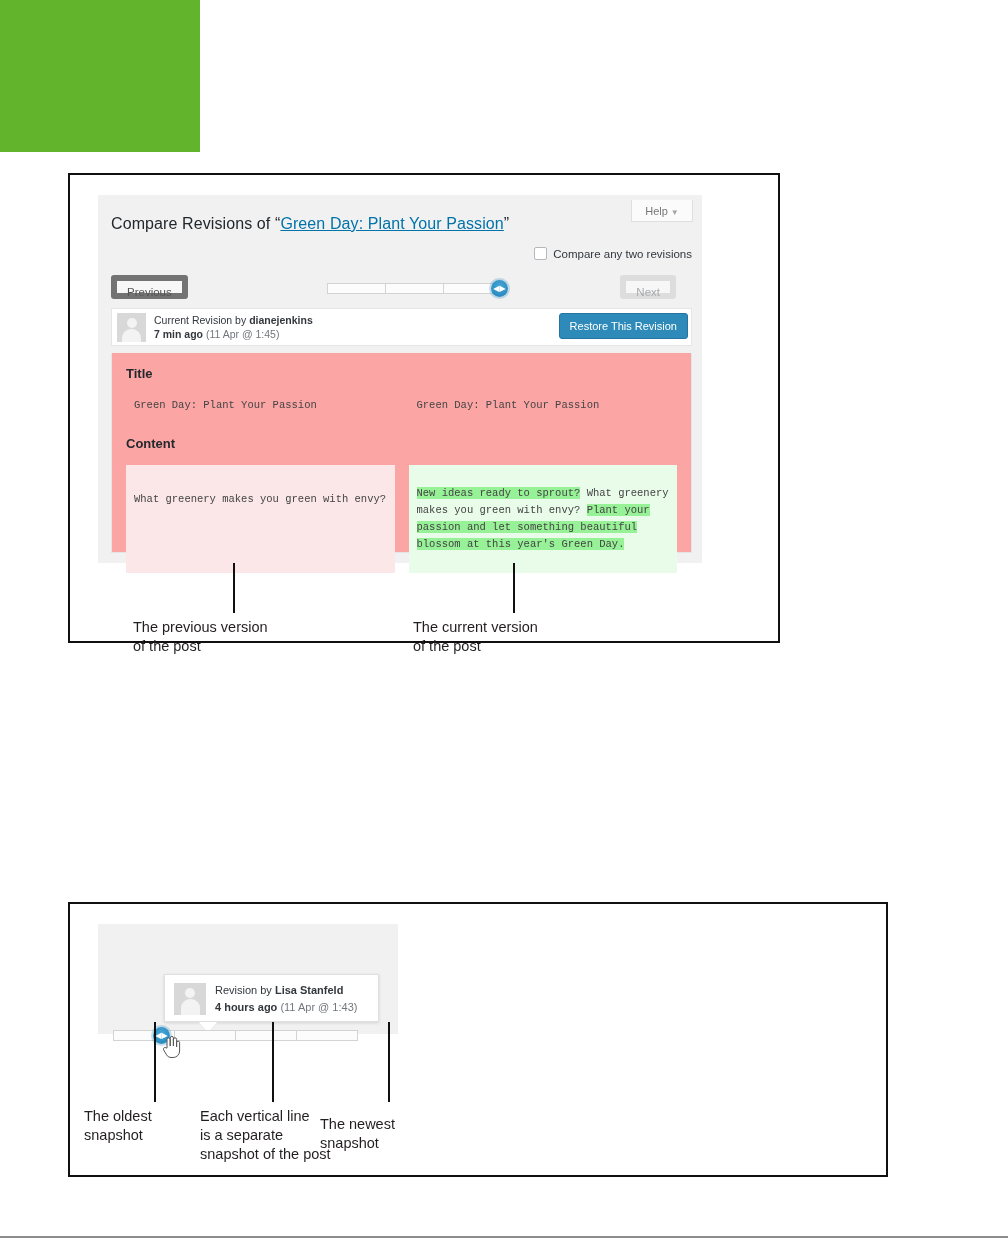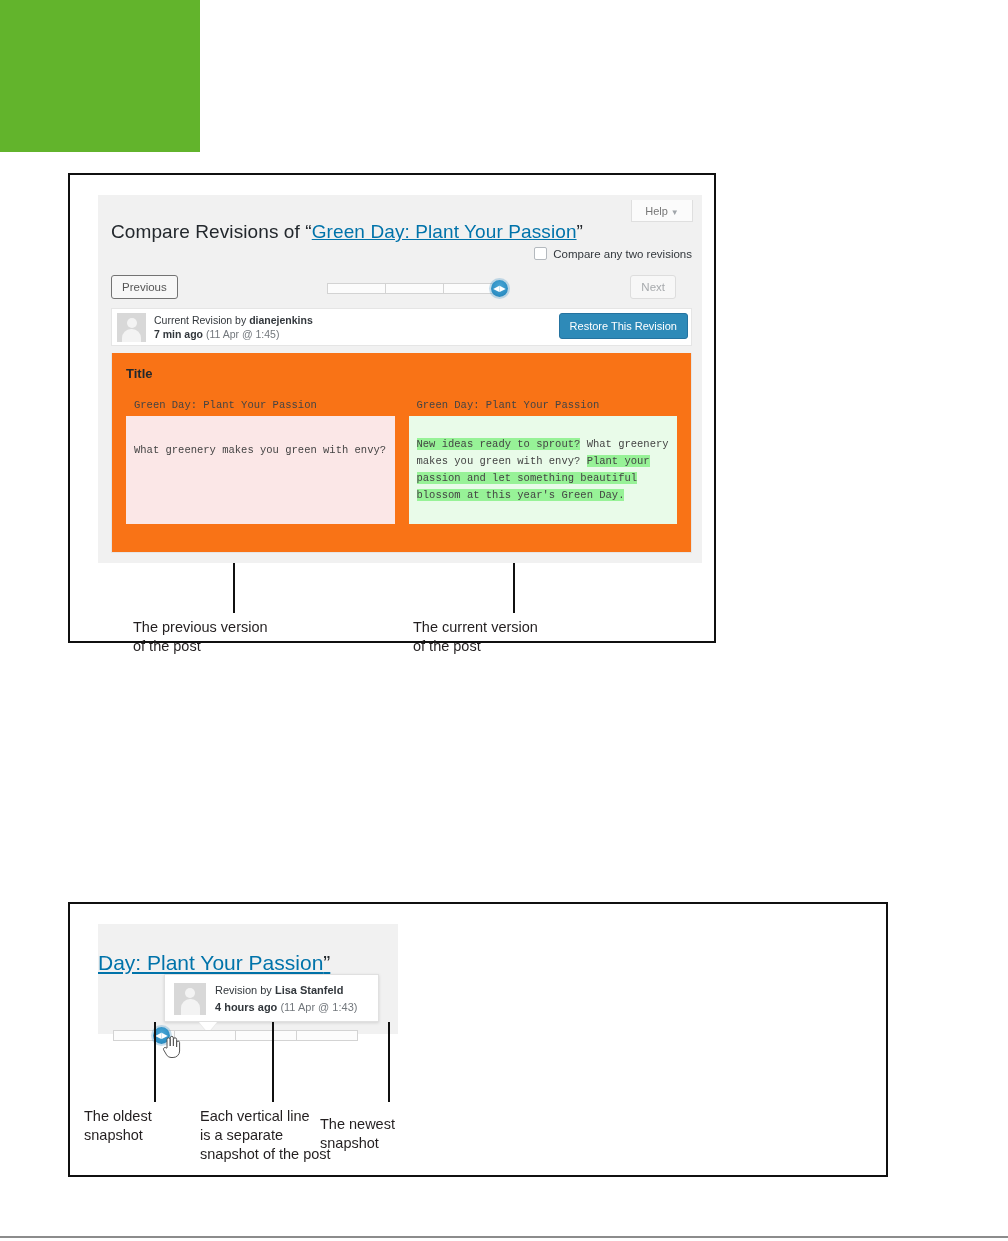--- a/index.html
+++ b/index.html
@@ -33,42 +33,42 @@
     background: #8c8c8c;
   }
 
   
   .figure {
     position: absolute;
     border: 2px solid #101010;
     background: #ffffff;
     box-sizing: border-box;
   }
-  #figure-1 { left: 68px; top: 173px; width: 648px; height: 470px; }
+  #figure-1 { left: 68px; top: 173px; width: 712px; height: 470px; }
   #figure-2 { left: 68px; top: 902px; width: 820px; height: 275px; }
 
   
   .wp-screen {
     position: absolute;
     left: 28px;
     top: 20px;
     width: 604px;
     height: 368px;
     background: #f1f1f1;
     box-sizing: border-box;
     font-size: 11px;
     color: #32373c;
   }
 
   .wp-title-row {
     position: absolute;
     left: 13px;
-    top: 26px;
+    top: 20px;
     width: 560px;
-    font-size: 19px;
+    font-size: 16px;
     font-weight: normal;
     color: #23282d;
     letter-spacing: 0.1px;
     white-space: nowrap;
   }
   .wp-title-row .post-link {
     color: #0073aa;
     text-decoration: underline;
   }
 
@@ -118,21 +118,21 @@
     height: 26px;
   }
   .btn-secondary {
     position: absolute;
     height: 24px;
     line-height: 23px;
     padding: 0 10px;
     font-size: 11.5px;
     color: #555;
     background: #f7f7f7;
-    border: 1px solid #737373;
+    border: 6px solid #737373;
     border-radius: 3px;
     box-sizing: border-box;
     white-space: nowrap;
   }
   .btn-prev { left: 0; top: 0; }
   .btn-next { right: 16px; top: 0; color: #a7aaad; background: #f7f7f7; border-color: #ddd; }
 
   .slider-wrap {
     position: absolute;
     left: 216px;
@@ -240,21 +240,21 @@
     white-space: nowrap;
   }
 
   
   .diff-body {
     position: absolute;
     left: 13px;
     top: 158px;
     right: 10px;
     bottom: 10px;
-    background: #f97316;
+    background: #fca5a5;
     border: 1px solid #e5e5e5;
     border-top: none;
     box-sizing: border-box;
     padding: 13px 14px 0 14px;
   }
   .diff-field-name {
     font-size: 13px;
     font-weight: bold;
     color: #23282d;
     margin: 0 0 14px 0;
@@ -415,41 +415,41 @@
       <button class="btn-restore">Restore This Revision</button>
     </div>
 
     <div class="diff-body">
       <div class="diff-field-name">Title</div>
       <div class="diff-cols">
         <div class="diff-col plain">Green Day: Plant Your Passion</div>
         <div class="diff-col plain">Green Day: Plant Your Passion</div>
       </div>
 
+      <div class="diff-field-name second">Content</div>
       <div class="diff-cols">
         <div class="diff-col del">
           <div class="row-mid">What greenery makes you green with envy?</div>
         </div>
         <div class="diff-col ins"><span class="ins-hl">New ideas ready to sprout?</span><span> What greenery makes you green with envy? </span><span class="ins-hl">Plant your passion and let something beautiful blossom at this year's Green Day.</span></div>
       </div>
     </div>
   </div>
 
   <div class="leader" style="left:163px; top:388px; height:50px;"></div>
   <div class="leader" style="left:443px; top:388px; height:50px;"></div>
   <div class="caption" style="left:63px; top:443px; width:200px;">The previous version
 of the post</div>
   <div class="caption" style="left:343px; top:443px; width:200px;">The current version
 of the post</div>
 </div>
 
 <div class="figure" id="figure-2">
 
   <div class="wp-screen2">
-    <div class="wp2-title"><span>Day: Plant Your Passion</span><span class="quote">”</span></div>
 
     <div class="tooltip">
       <div class="avatar">
         <div class="head"></div>
         <div class="body"></div>
       </div>
       <div class="tooltip-text">
         <div><span>Revision by </span><b>Lisa Stanfeld</b></div>
         <div><b>4 hours ago</b> <span class="muted">(11 Apr @ 1:43)</span></div>
       </div>

